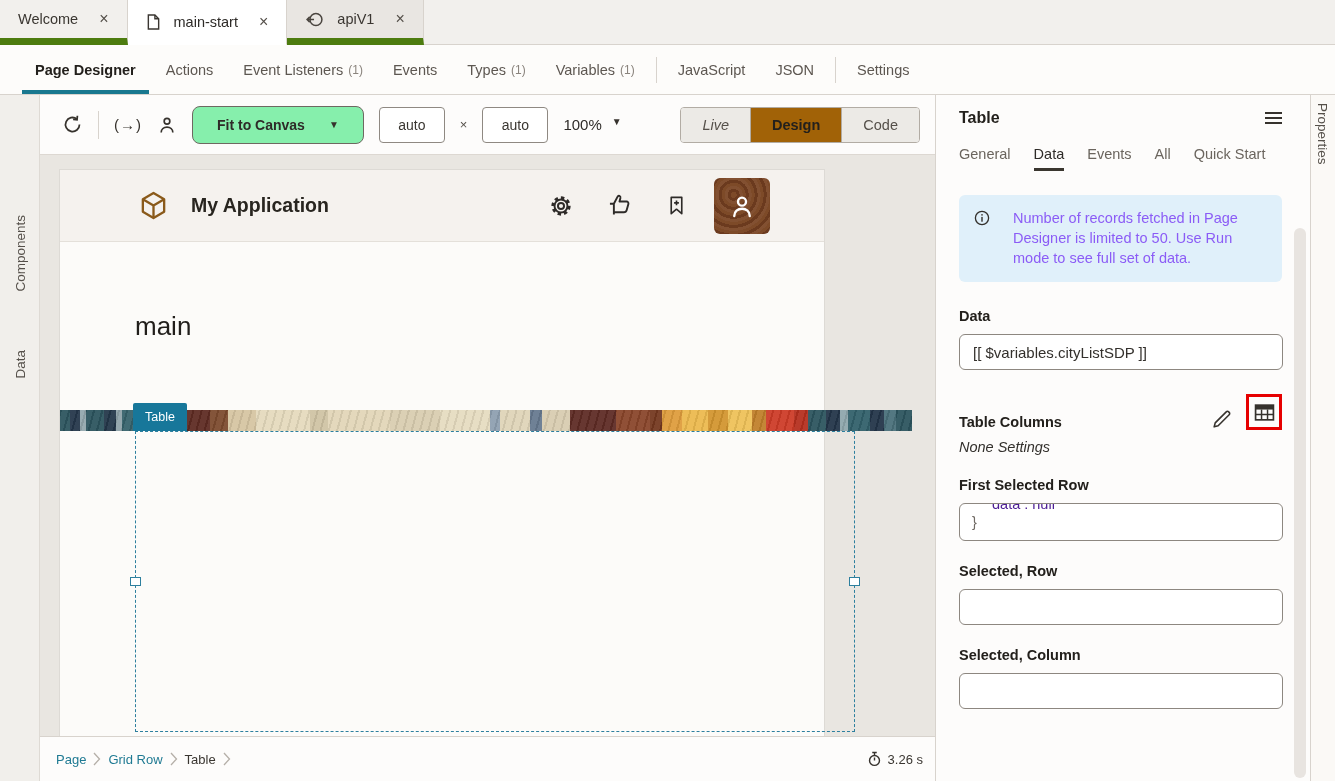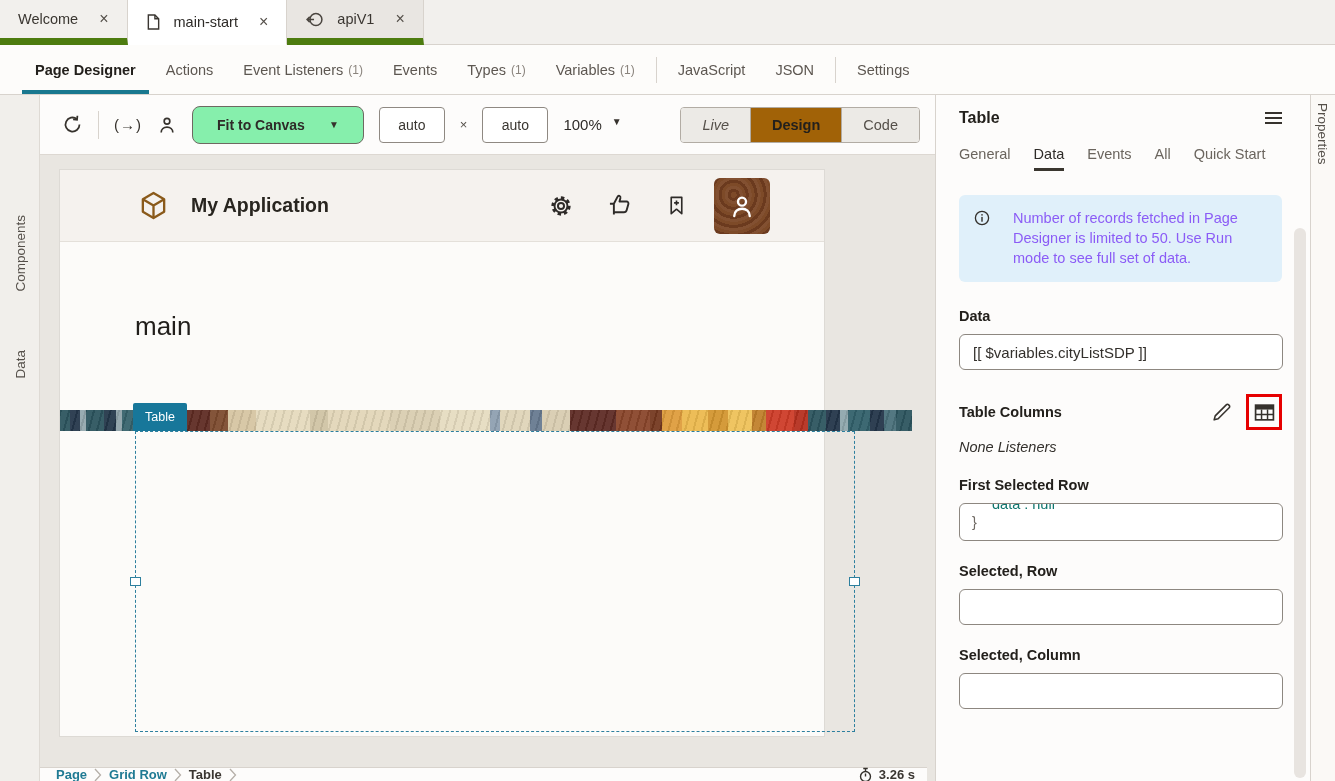--- a/index.html
+++ b/index.html
@@ -78,50 +78,50 @@
         #eec158 668px,#eec158 692px,#c07f2a 692px,#c07f2a 706px,#cd3b27 706px,#cd3b27 734px,
         #b52f1e 734px,#b52f1e 748px,#2c545e 748px,#2c545e 766px,#223448 766px,#223448 780px,
         #8ea6ac 780px,#8ea6ac 788px,#31606a 788px,#31606a 810px,#223448 810px,#223448 824px,
         #49707a 824px,#49707a 836px,#2c545e 836px,#2c545e 852px); }
   .table-tag { position:absolute; left:73px; top:233px; height:28px; padding:0 12px; background:#17779a;
                color:#fff; font-size:12.5px; display:flex; align-items:center; border-radius:2px 2px 0 0; z-index:3; }
   .sel-rect { position:absolute; left:75px; top:261px; width:720px; height:301px; border:1px dashed #2d7f9e; }
   .handle { position:absolute; width:11px; height:9px; background:#fff; border:1.5px solid #2d7f9e; }
   .handle.l { left:-6px; top:145px; } .handle.r { right:-6px; top:145px; }
 
-  .statusbar { position:absolute; bottom:0; left:0; right:8px; height:14px; background:#fdfcfb;
-               border-top:1px solid #d8d3cd; display:flex; align-items:center; padding:0 12px 0 16px; font-size:13px;font-weight:bold; }
+  .statusbar { position:absolute; bottom:0; left:0; right:0; height:45px; background:#fdfcfb;
+               border-top:1px solid #d8d3cd; display:flex; align-items:center; padding:0 12px 0 16px; font-size:13px; }
   .crumb { color:#1f7a93; } .crumb.cur { color:#3a3631; }
   .csep { margin:0 7px; display:flex; align-items:center; }
   .timer { margin-left:auto; display:flex; align-items:center; gap:6px; color:#3a3631; }
 
   
   .props { position:absolute; left:935px; top:95px; width:375px; bottom:0; background:#fdfcfb;
            border-left:1px solid #d8d3cd; padding:14px 28px 0 23px; }
   .phead { display:flex; align-items:center; justify-content:space-between; }
   .ptitle { font-size:16px; font-weight:700; color:#23201c; }
   .hamb div { width:17px; height:2px; background:#36322d; margin:3px 0; }
   .ptabs { display:flex; gap:23px; margin-top:19px; }
   .ptab { font-size:14.5px; color:#6b655e; padding-bottom:9px; position:relative; white-space:nowrap; }
   .ptab.active { color:#2e2b28; }
   .ptab.active::after { content:""; position:absolute; left:0; right:0; bottom:0; height:3px; background:#3a362f; }
   .infobox { margin-top:24px; background:#e0f0fa; border-radius:6px; padding:13px 18px 14px 15px;
              display:flex; gap:23px; font-size:14.5px; line-height:20px; color:#8b5cf6; }
   .plabel { font-size:14.5px; font-weight:700; color:#23201c; }
   .pinput { width:324px; height:36px; border:1px solid #8d8780; border-radius:6px; background:#fff;
             padding:0 13px; font-size:15px; color:#33302c; font-family:"Liberation Sans",sans-serif; }
-  .tcrow { display:flex; align-items:center; margin-top:24px; }
+  .tcrow { display:flex; align-items:flex-end; margin-top:24px; }
   .tcrow .plabel { flex:1; }
   .redbox { border:3px solid #e60000; width:36px; height:36px; display:flex; align-items:center;
             justify-content:center; margin-left:14px; }
   .noneSel { font-style:italic; font-size:14.5px; color:#33302c; margin-top:9px; }
   .clipbox { width:324px; height:38px; border:1px solid #8d8780; border-radius:6px; background:#fff;
              overflow:hidden; padding:0 12px; margin-top:10px; }
   .clipbox .inner { margin-top:-9px; line-height:18px; font-size:14.5px; }
-  .clip1 { color:#0f766e; padding-left:20px; } .clip2 { color:#6f6963; }
+  .clip1 { color:#4c1d95; padding-left:20px; } .clip2 { color:#6f6963; }
   .mt10 { margin-top:10px; } .mt22 { margin-top:22px; } .mt26 { margin-top:26px; }
   .pscroll { position:absolute; right:4px; top:133px; bottom:3px; width:12px; background:#e8e4e0; border-radius:6px; }
 
   
   .rightrail { position:absolute; left:1310px; top:95px; width:25px; bottom:0; background:#fbf9f6; border-left:1px solid #d8d3cd; }
   .rlabel { writing-mode:vertical-rl; font-size:13.5px; color:#55504a; position:absolute; top:8px; left:4px; }
 
   svg { display:block; }
 </style>
 </head>
@@ -355,21 +355,21 @@
     <span class="redbox">
       <span>
         <svg width="21" height="19" viewBox="0 0 20 18">
             <rect x="1.5" y="2" width="17" height="14" fill="none" stroke="#36322d" stroke-width="1.6"></rect>
             <rect x="1.5" y="2" width="17" height="4.2" fill="#36322d"></rect>
             <path d="M7.2 6.2V16M12.9 6.2V16M1.5 11h17" stroke="#36322d" stroke-width="1.4" fill="none"></path>
           </svg>
       </span>
     </span>
   </div>
-  <div class="noneSel">None Listeners</div>
+  <div class="noneSel">None Settings</div>
 
   <div class="plabel mt22">First Selected Row</div>
   <div class="clipbox">
     <div class="inner">
       <div class="clip1">data : null</div>
       <div class="clip2">}</div>
     </div>
   </div>
 
   <div class="plabel mt22">Selected, Row</div>

